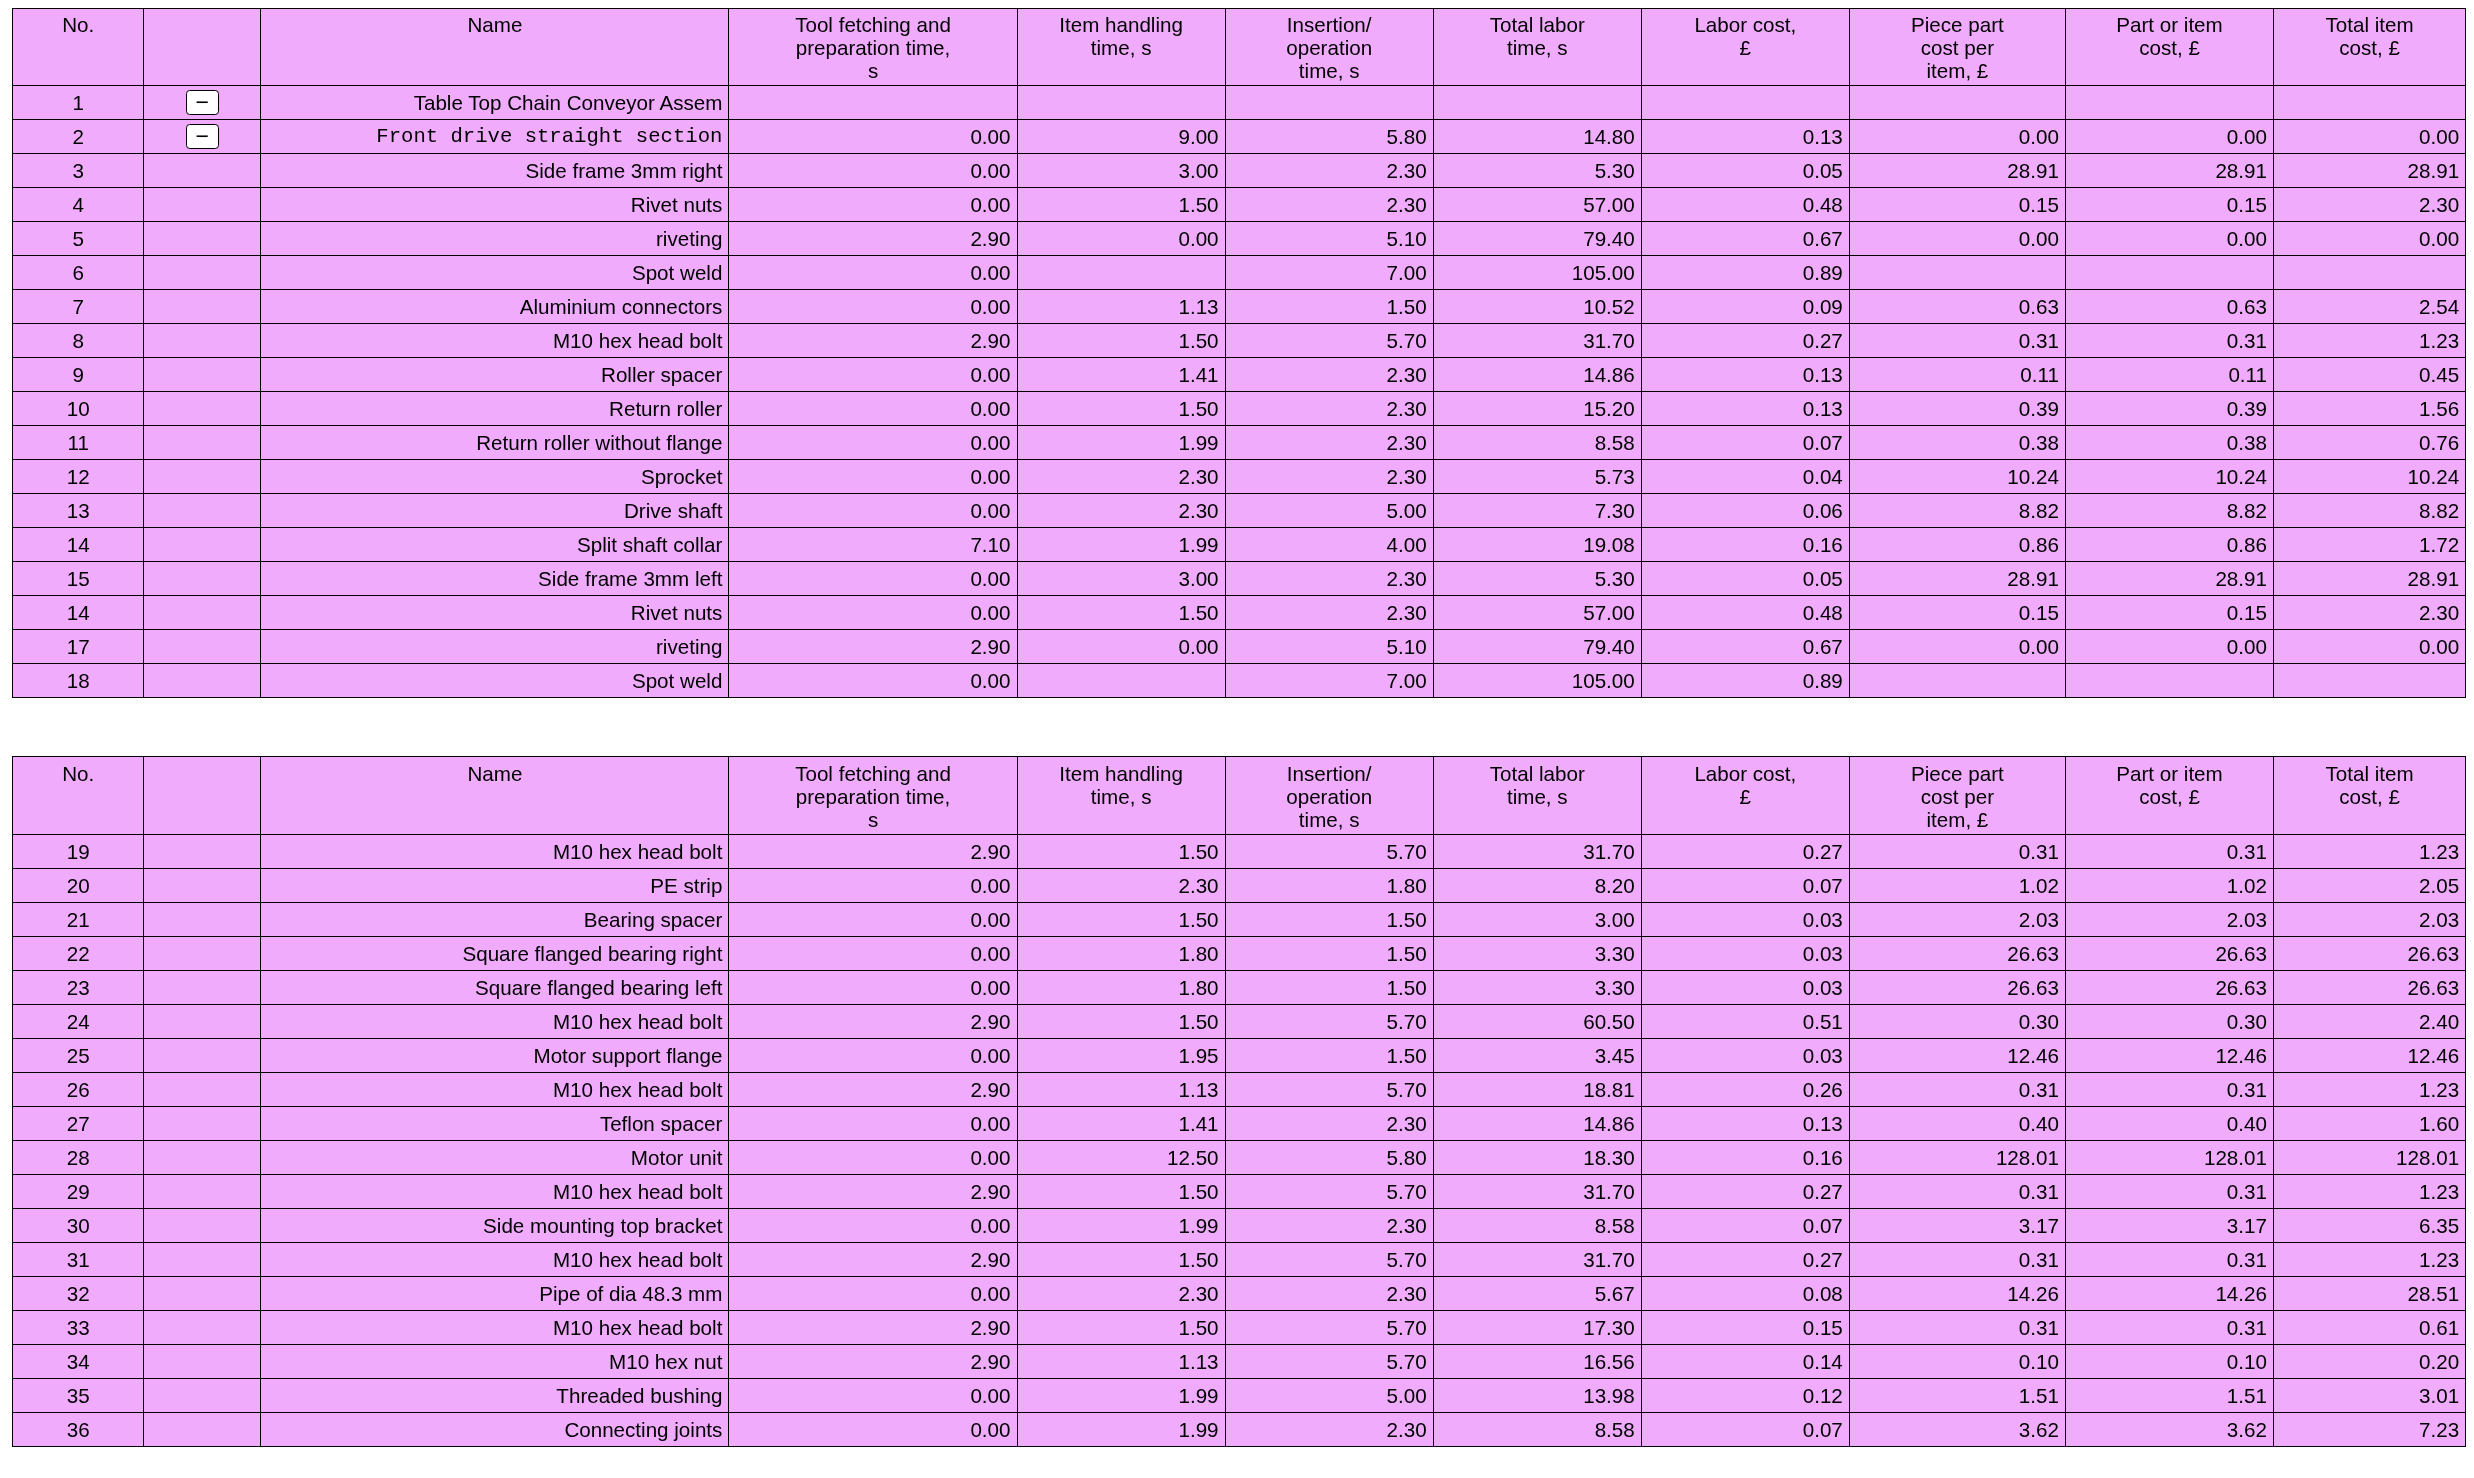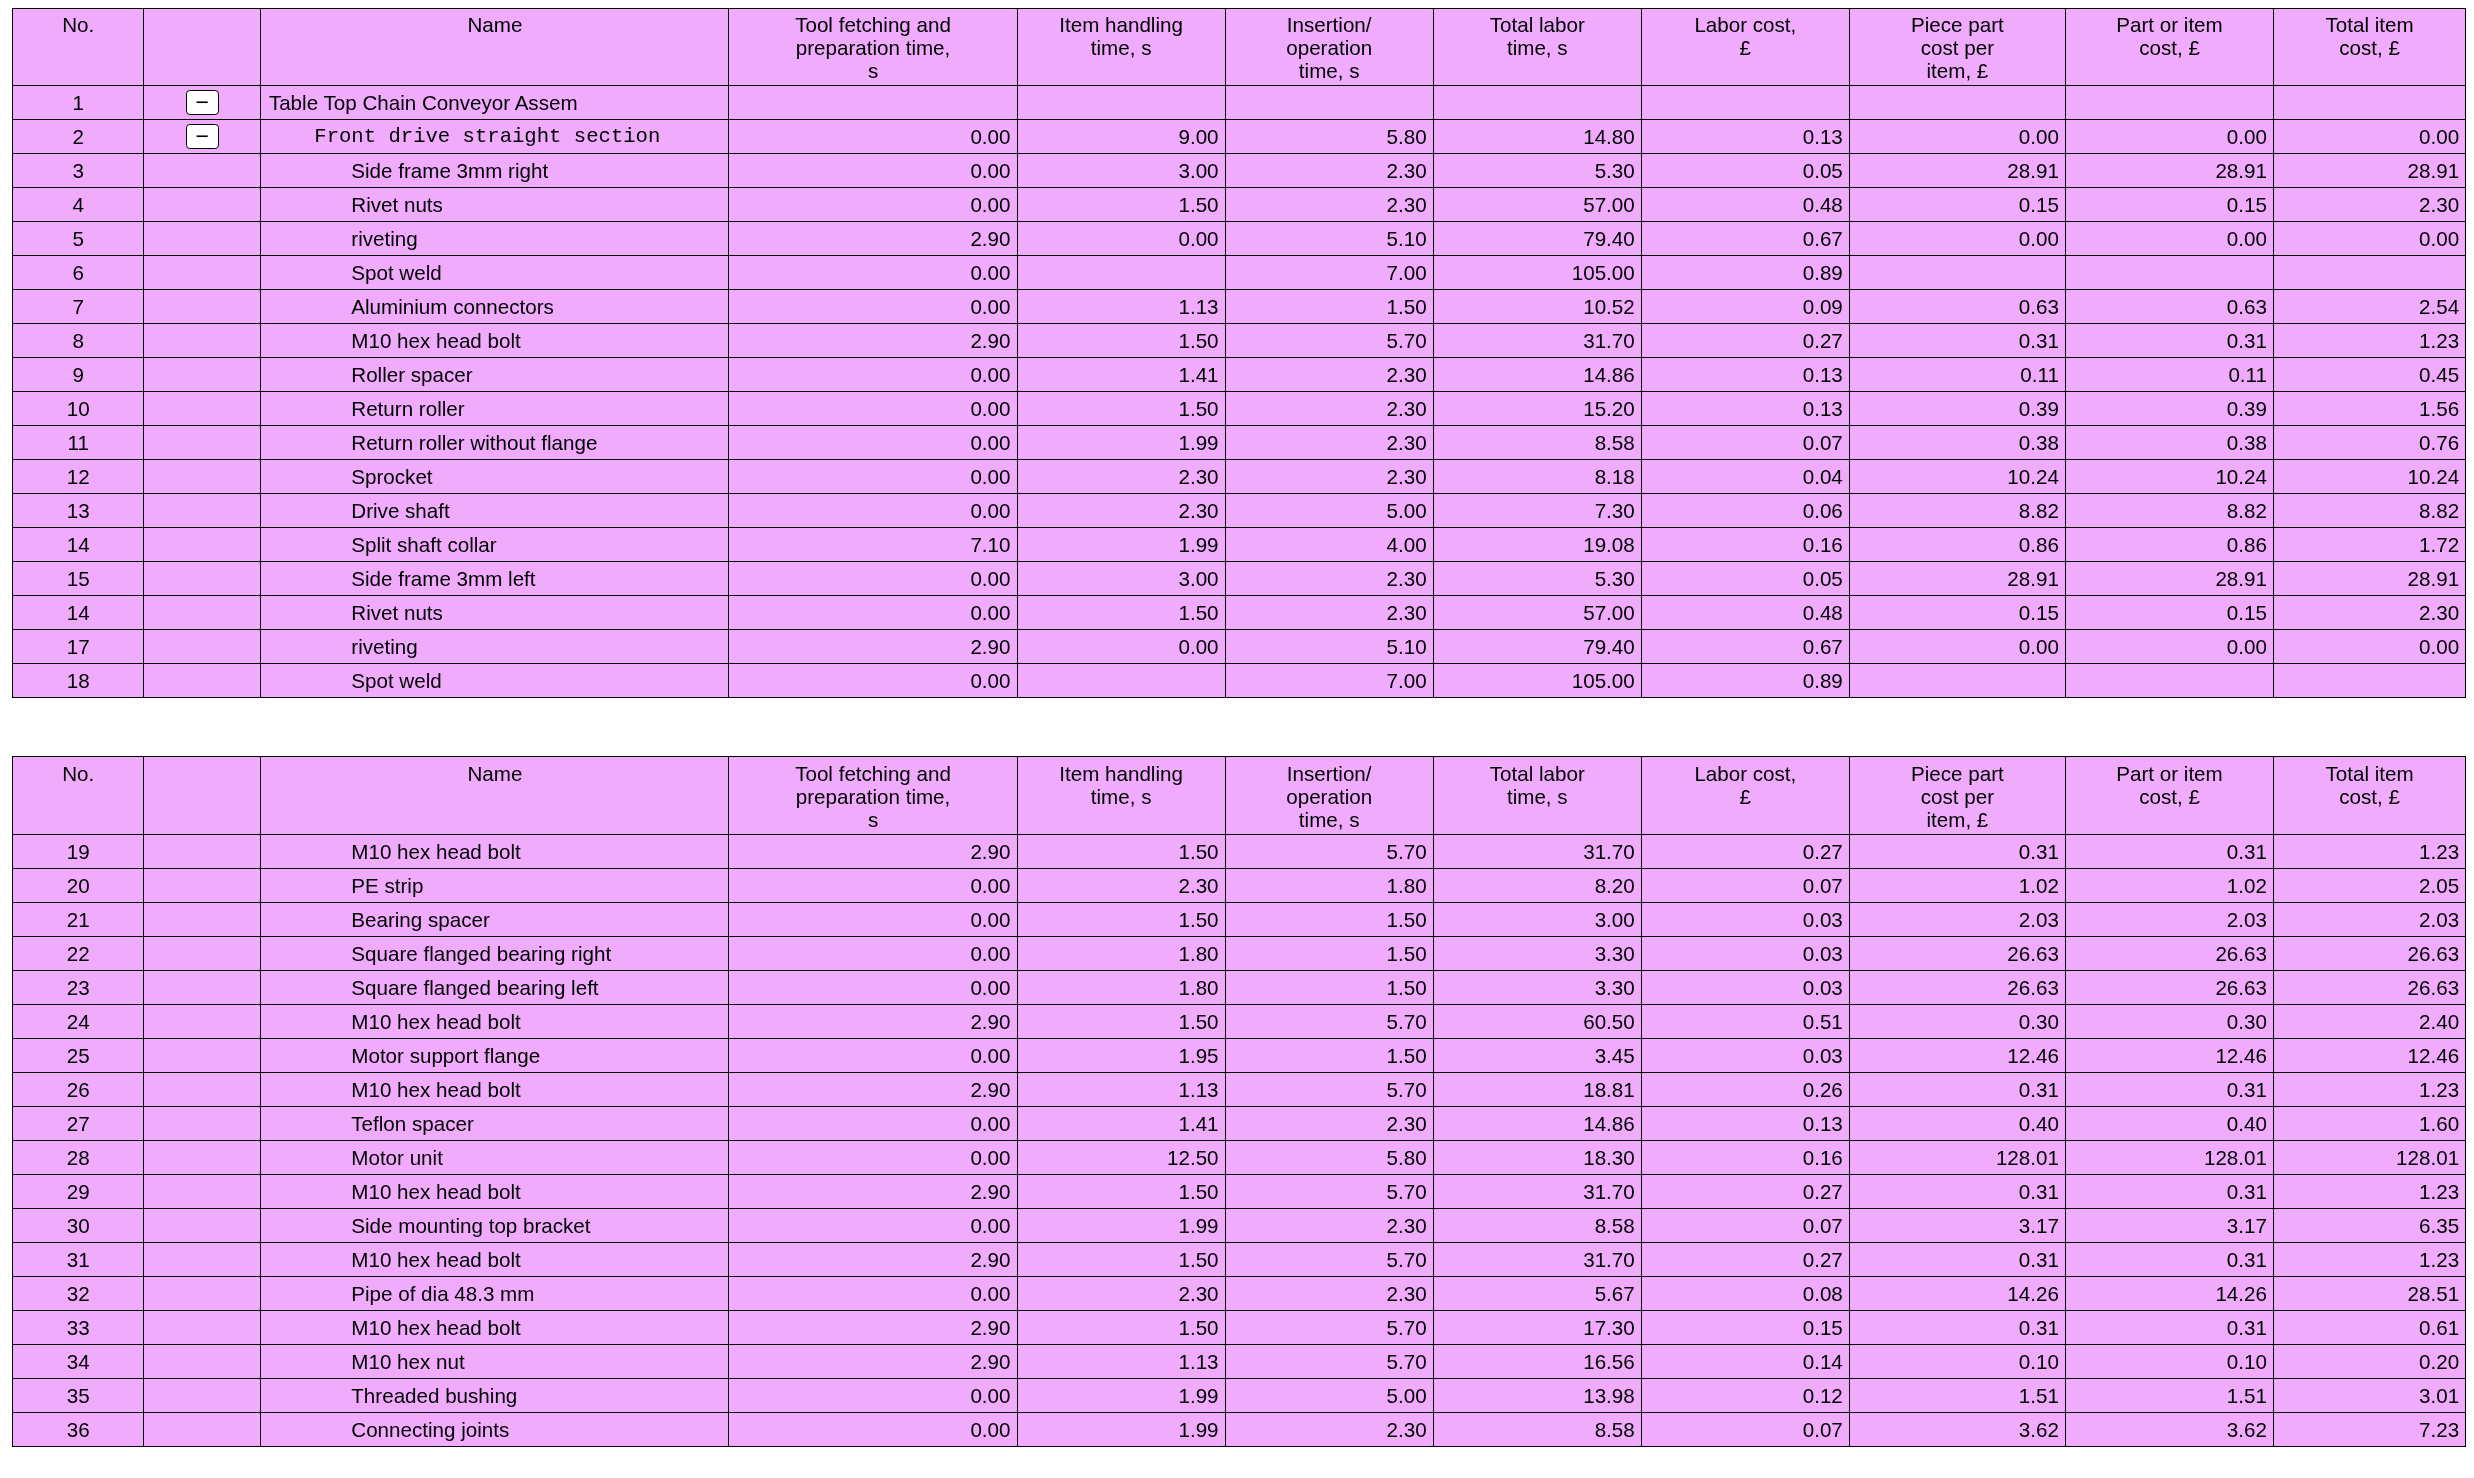--- a/index.html
+++ b/index.html
@@ -40,21 +40,21 @@
     line-height: 1.12;
   }
   table.grid td {
     height: 34px;
     padding: 1.5px 6.1px;
     white-space: nowrap;
     vertical-align: middle;
   }
   td.no   { text-align: center; }
   td.icon-cell { text-align: center; padding: 1.5px 3.1px; }
-  td.name { text-align: left; }
+  td.name { text-align: right; }
   td.num  { text-align: right; padding-right: 15.3px; }
   td.name.indent0 { padding-left: 7.6px; }
   td.name.indent1 { padding-left: 53px; font-family: Liberation Mono, monospace; }
   td.name.indent2 { padding-left: 90px; }
   .collapse {
     display: inline-flex;
     align-items: center;
     justify-content: center;
     width: 31px;
     height: 23px;
@@ -268,21 +268,21 @@
           <td class="num">0.38</td>
           <td class="num">0.76</td>
         </tr>
         <tr>
           <td class="no">12</td>
           <td class="icon-cell"></td>
           <td class="name indent2">Sprocket</td>
           <td class="num">0.00</td>
           <td class="num">2.30</td>
           <td class="num">2.30</td>
-          <td class="num">8.18</td>
+          <td class="num">5.73</td>
           <td class="num">0.04</td>
           <td class="num">10.24</td>
           <td class="num">10.24</td>
           <td class="num">10.24</td>
         </tr>
         <tr>
           <td class="no">13</td>
           <td class="icon-cell"></td>
           <td class="name indent2">Drive shaft</td>
           <td class="num">0.00</td>

